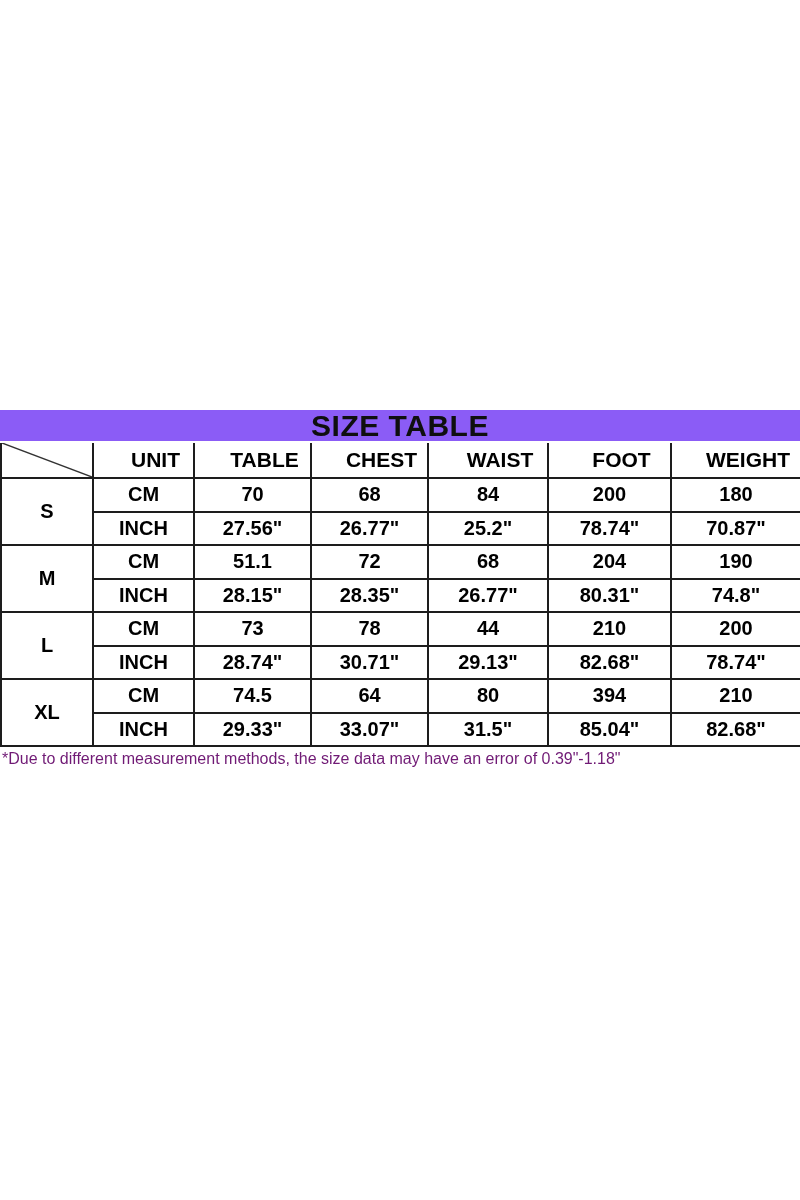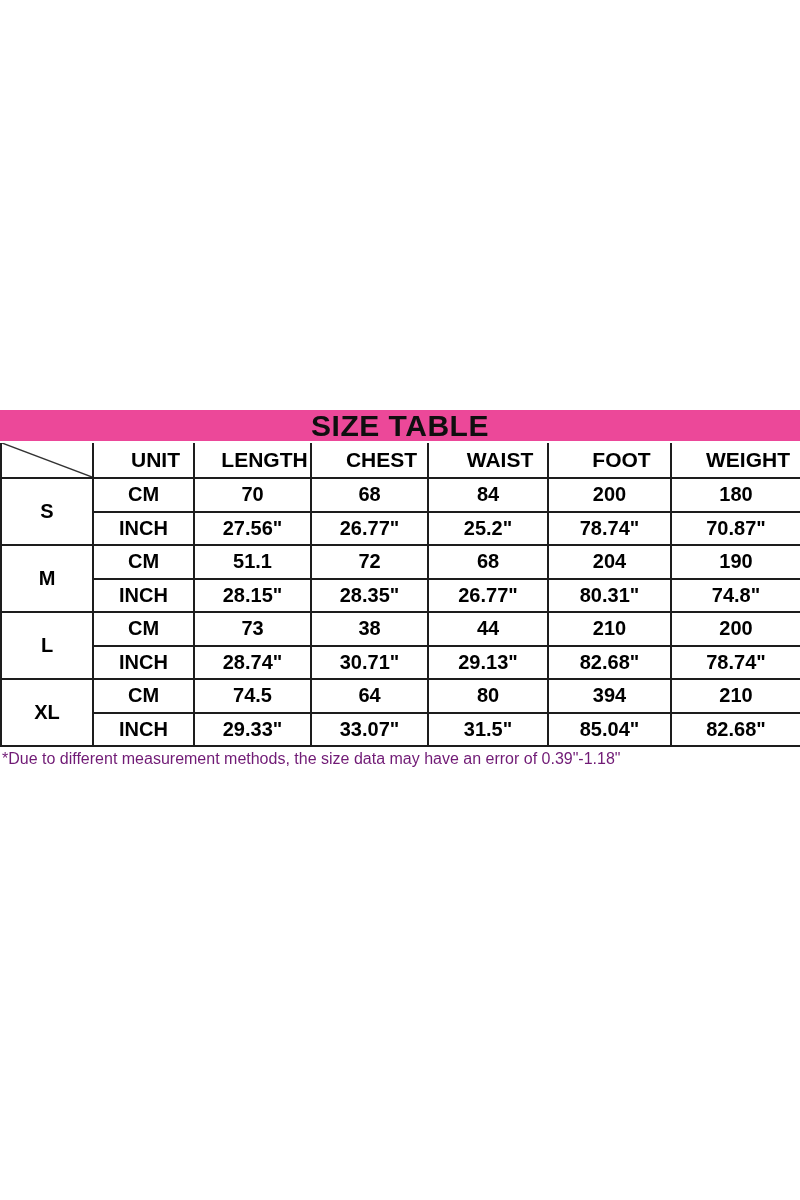--- a/index.html
+++ b/index.html
@@ -14,21 +14,21 @@
   }
   .size-chart {
     position: absolute;
     top: 410px;
     left: 0;
     width: 800px;
   }
   .title-bar {
     width: 800px;
     height: 31px;
-    background: #ec4899;
+    background: #8b5cf6;
     display: flex;
     align-items: center;
     justify-content: center;
     margin-bottom: 2px;
   }
   .title-bar .title-text {
     font-size: 30px;
     font-weight: bold;
     letter-spacing: 0.5px;
     color: #0f0f0f;
@@ -97,21 +97,21 @@
         <col style="width:130px">
       </colgroup>
       <tbody>
         <tr class="header-row">
           <td class="first-col corner-cell">
             <svg viewBox="0 0 100 100" preserveAspectRatio="none">
               <line x1="0" y1="0" x2="100" y2="100" stroke="#333333" stroke-width="1.4" vector-effect="non-scaling-stroke"></line>
             </svg>
           </td>
           <td class="fill">UNIT</td>
-          <td class="fill">LENGTH</td>
+          <td class="fill">TABLE</td>
           <td class="fill">CHEST</td>
           <td class="fill">WAIST</td>
           <td class="fill">FOOT</td>
           <td class="fill last-col">WEIGHT</td>
         </tr>
 
         <tr class="data-row">
           <td class="first-col fill size-cell" rowspan="2">S</td>
           <td>CM</td>
           <td>70</td>
@@ -144,21 +144,21 @@
           <td class="fill">28.35"</td>
           <td class="fill">26.77"</td>
           <td class="fill">80.31"</td>
           <td class="fill last-col">74.8"</td>
         </tr>
 
         <tr class="data-row">
           <td class="first-col fill size-cell" rowspan="2">L</td>
           <td>CM</td>
           <td>73</td>
-          <td>38</td>
+          <td>78</td>
           <td>44</td>
           <td>210</td>
           <td class="last-col">200</td>
         </tr>
         <tr class="data-row">
           <td class="fill">INCH</td>
           <td class="fill">28.74"</td>
           <td class="fill">30.71"</td>
           <td class="fill">29.13"</td>
           <td class="fill">82.68"</td>

